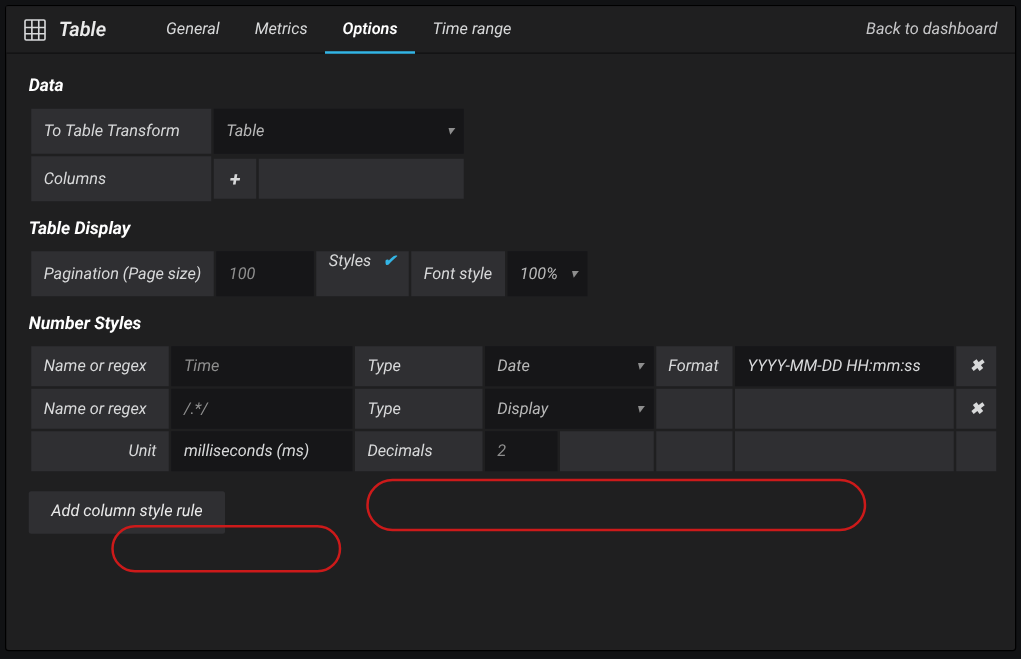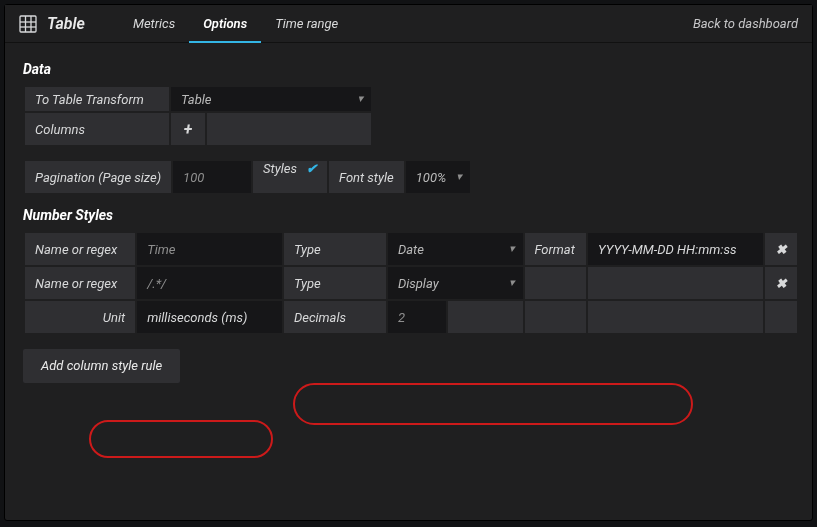--- a/index.html
+++ b/index.html
@@ -73,21 +73,21 @@
     display: table;
     border-collapse: separate;
     border-spacing: 2px;
     margin-bottom: 12px;
   }
   .row { display: table-row; }
   .cell, .label-cell {
     display: table-cell;
     vertical-align: middle;
     background: #2f2f32;
-    height: 24px;
+    height: 36px;
     padding: 0 10px;
     white-space: nowrap;
     border: none;
     color: #d8d9da;
   }
   .label-cell { background: #2f2f32; }
   .input-cell {
     background: #161618;
     color: #8e8e8e;
   }
@@ -211,20 +211,21 @@
           <rect x="1" y="1" width="16" height="16" rx="1" fill="none" stroke="#d8d9da" stroke-width="1.3"></rect>
           <line x1="1" y1="7" x2="17" y2="7" stroke="#d8d9da" stroke-width="1.3"></line>
           <line x1="1" y1="12" x2="17" y2="12" stroke="#d8d9da" stroke-width="1.3"></line>
           <line x1="6.5" y1="1" x2="6.5" y2="17" stroke="#d8d9da" stroke-width="1.3"></line>
           <line x1="12" y1="1" x2="12" y2="17" stroke="#d8d9da" stroke-width="1.3"></line>
         </svg>
       </span>
       <span class="hdr-title">Table</span>
     </div>
     <div class="tabs">
+      <div class="tab">General</div>
       <div class="tab">Metrics</div>
       <div class="tab active">Options</div>
       <div class="tab">Time range</div>
     </div>
     <div class="hdr-spacer"></div>
     <div class="hdr-link">Back to dashboard</div>
   </div>
 
   <div class="body">
 
@@ -242,20 +243,21 @@
             <div class="icon-cell" style="display:flex;align-items:center;justify-content:center;background:#2f2f32;width:34px">
               <span style="color:#d8d9da;font-size:16px;font-weight:bold">+</span>
             </div>
             <div style="background:#2f2f32;flex:1"></div>
           </div>
         </div>
       </div>
     </div>
 
     
+    <div class="section-label">Table Display</div>
     <div class="formtable">
       <div class="row">
         <div class="cell label-cell">Pagination (Page size)</div>
         <div class="cell input-cell" style="width:78px">100</div>
         <div class="check-cell">
           <span>Styles</span>
           <span class="chk">✔</span>
         </div>
         <div class="cell label-cell">Font style</div>
         <div class="cell select-cell" style="width:64px;min-width:64px">100%</div>

